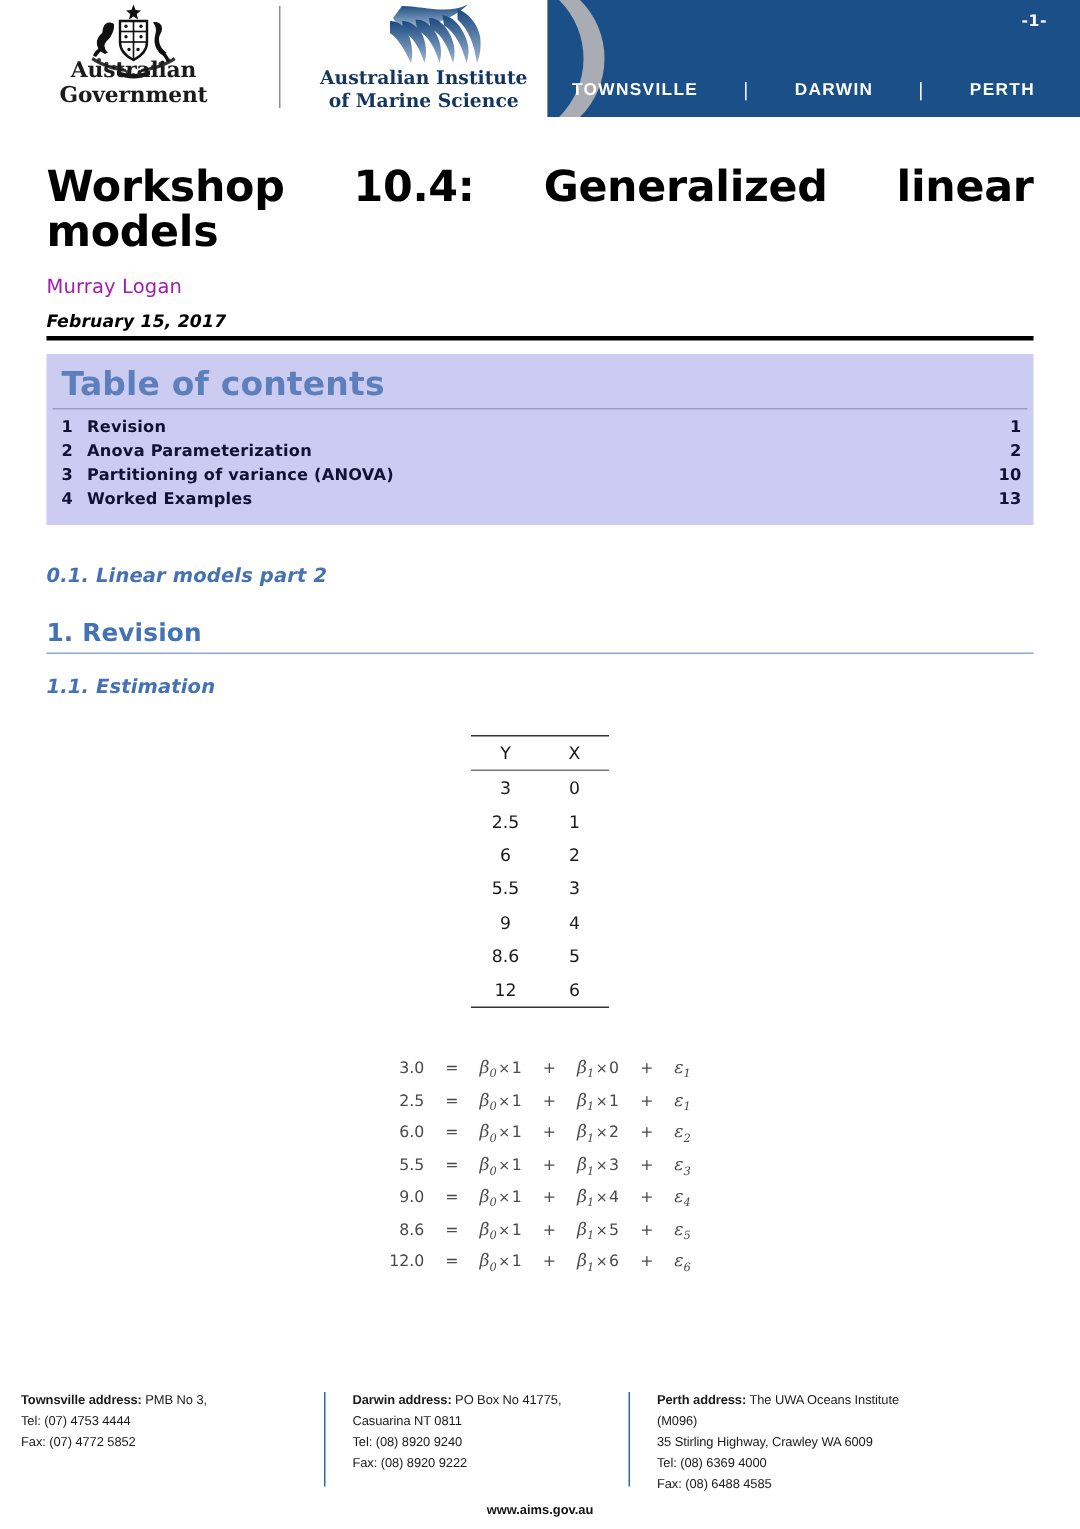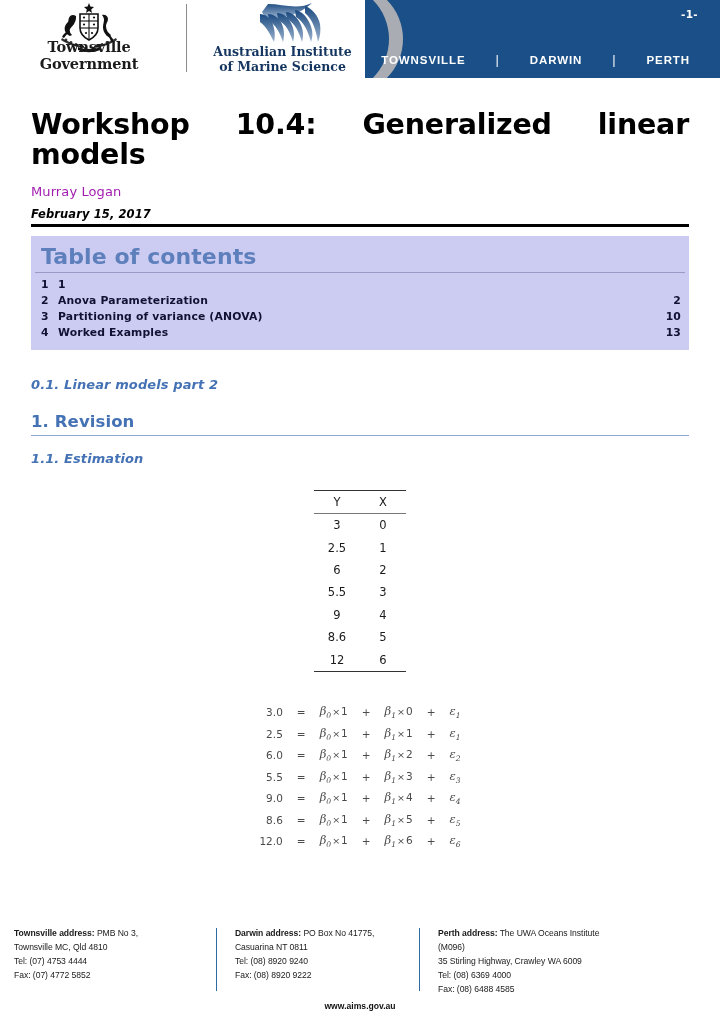--- a/index.html
+++ b/index.html
@@ -384,21 +384,21 @@
               <circle cx="49" cy="44" r="1.4"></circle>
             <circle cx="37" cy="46" r="1.3"></circle>
               <circle cx="45" cy="46" r="1.3"></circle>
             <circle cx="41" cy="48" r="1.3"></circle>
           </g>
 
           <path d="M30 45 c6 3 16 3 22 0 l0 3 c-7 3 -15 3 -22 0 Z"></path>
         </g>
       </svg>
     </span>
-    <div class="gov-text">Townsville Government</div>
+    <div class="gov-text">Australian Government</div>
   </div>
 
   <div class="header-divider"></div>
 
   <div class="aims-logo">
     <span class="mark">
       <svg width="92" height="42" viewBox="0 0 92 42" aria-hidden="true">
         <defs>
           <linearGradient id="gblue" x1="0" y1="0" x2="0" y2="1">
             <stop offset="0%" stop-color="#1b4a80"></stop>
@@ -444,20 +444,21 @@
   <div class="doc-author">Murray Logan</div>
   <div class="doc-date">February 15, 2017</div>
   <div class="title-rule"></div>
 
   <div class="toc-box">
     <div class="toc-title">Table of contents</div>
     <div class="toc-rule"></div>
 
     <div class="toc-entry">
       <span class="toc-num">1</span>
+      <span class="toc-label">Revision</span>
       <span class="toc-page">1</span>
     </div>
     <div class="toc-entry">
       <span class="toc-num">2</span>
       <span class="toc-label">Anova Parameterization</span>
       <span class="toc-page">2</span>
     </div>
     <div class="toc-entry">
       <span class="toc-num">3</span>
       <span class="toc-label">Partitioning of variance (ANOVA)</span>
@@ -588,21 +589,20 @@
     </table>
   </div>
 
 </div>
 
 <div class="page-footer">
   <div class="footer-cols">
 
     <div class="footer-col">
       <div><b>Townsville address:</b><span> PMB No 3,</span></div>
-      <div>Townsville MC, Qld 4810</div>
       <div>Tel: (07) 4753 4444</div>
       <div>Fax: (07) 4772 5852</div>
     </div>
 
     <div class="footer-vline"></div>
 
     <div class="footer-col mid">
       <div><b>Darwin address:</b><span> PO Box No 41775,</span></div>
       <div>Casuarina NT 0811</div>
       <div>Tel: (08) 8920 9240</div>

